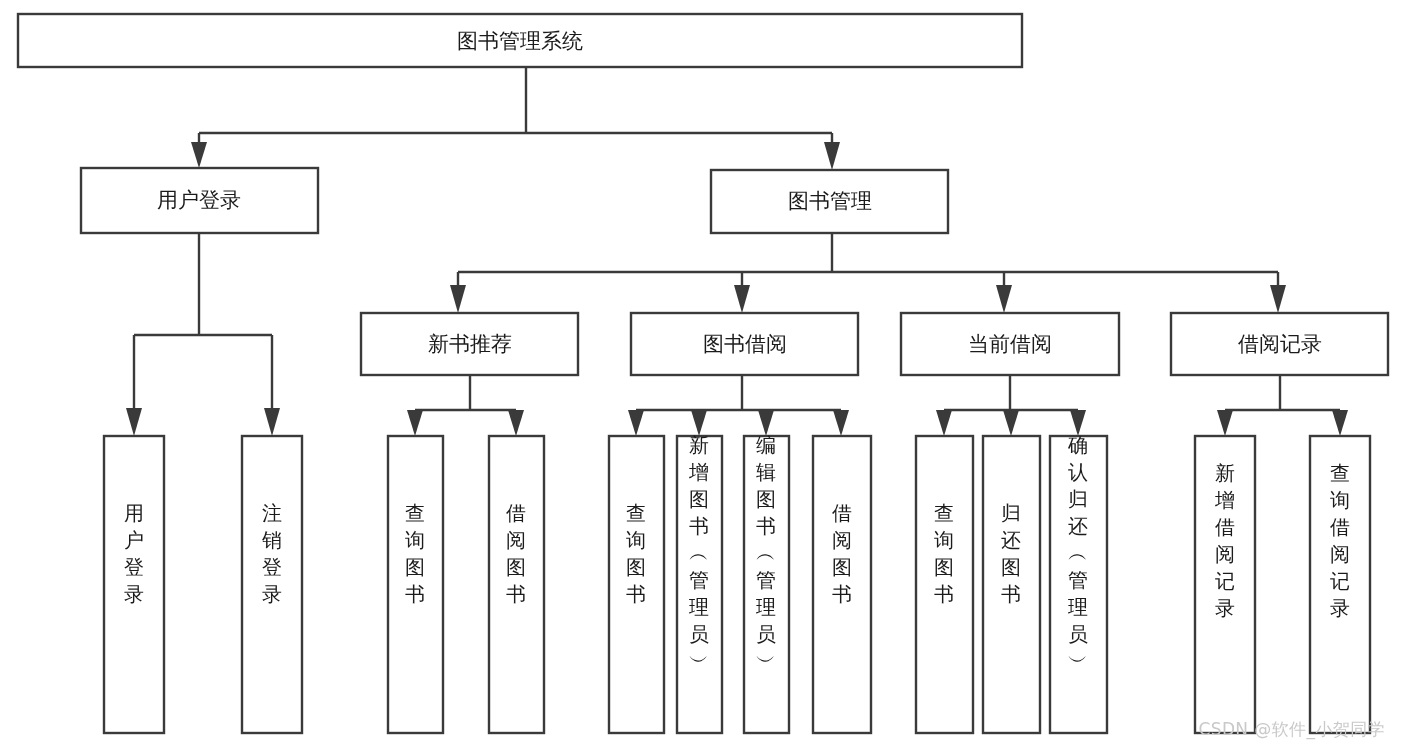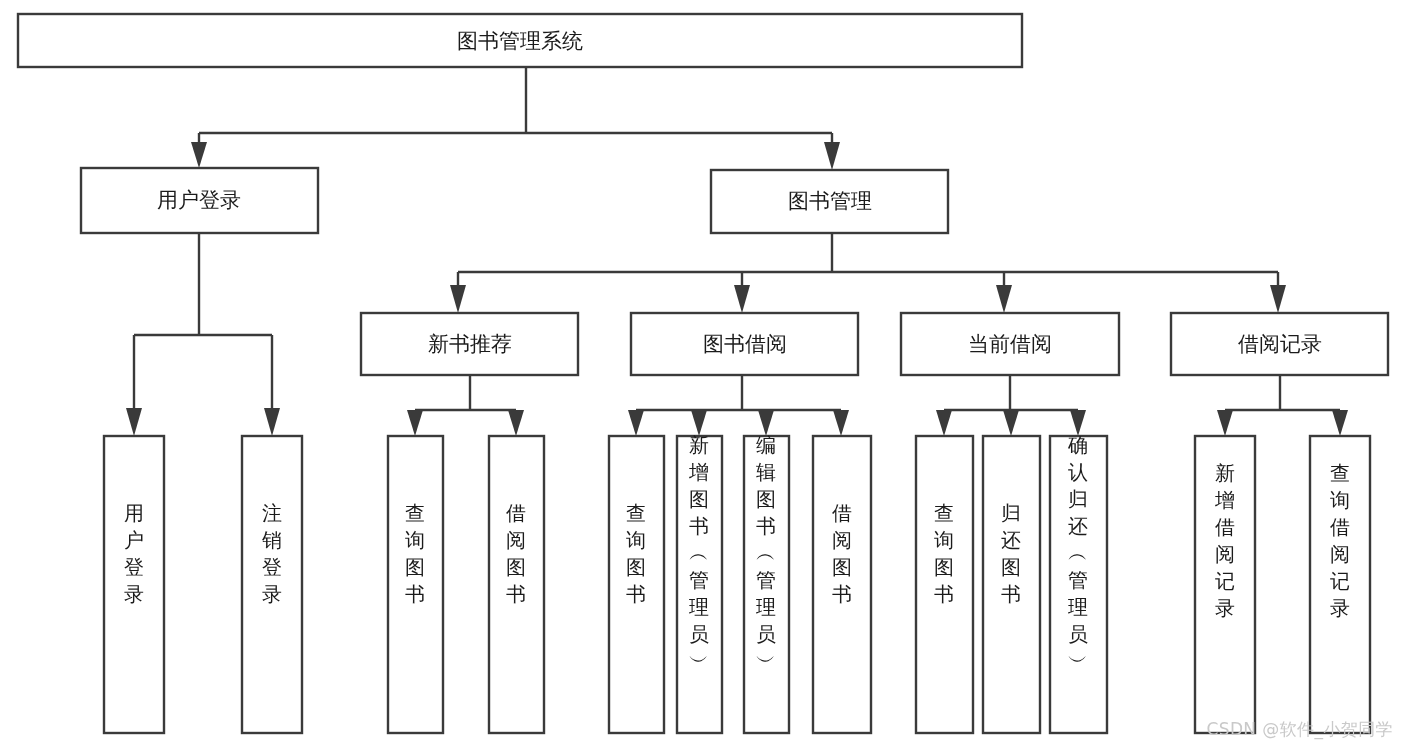--- a/index.html
+++ b/index.html
@@ -44,21 +44,21 @@
     dominant-baseline: middle;
   }
   .node-label-vertical {
     fill: #1b1b1b;
     font-family: "DejaVu Sans", "Liberation Sans", sans-serif;
     font-size: 20px;
     text-anchor: middle;
   }
   .watermark-text {
     position: absolute;
-    right: 12px;
+    right: 20px;
     bottom: 6px;
     font-family: "DejaVu Sans", "Liberation Sans", sans-serif;
     font-size: 17px;
     color: #c9c9c9;
     white-space: nowrap;
     letter-spacing: 0.4px;
   }
 </style>
 </head>
 <body>

